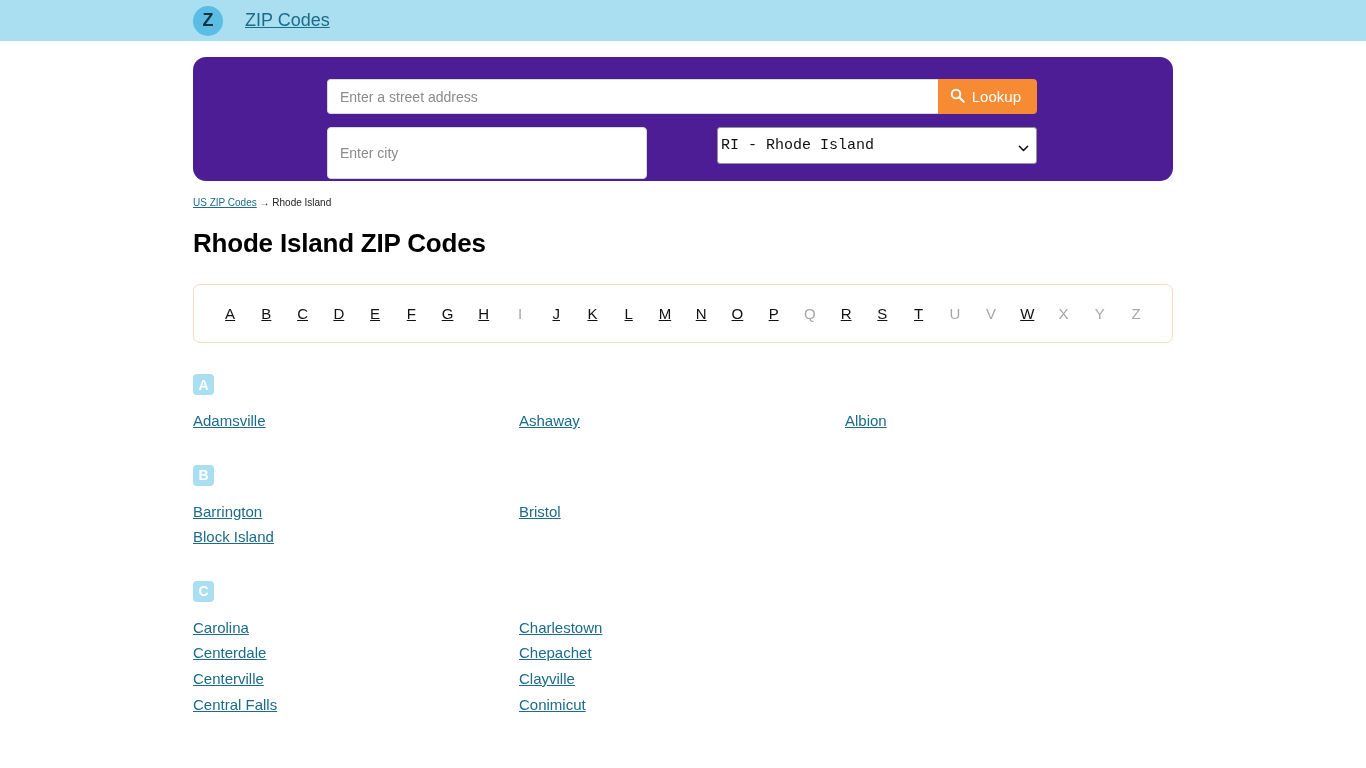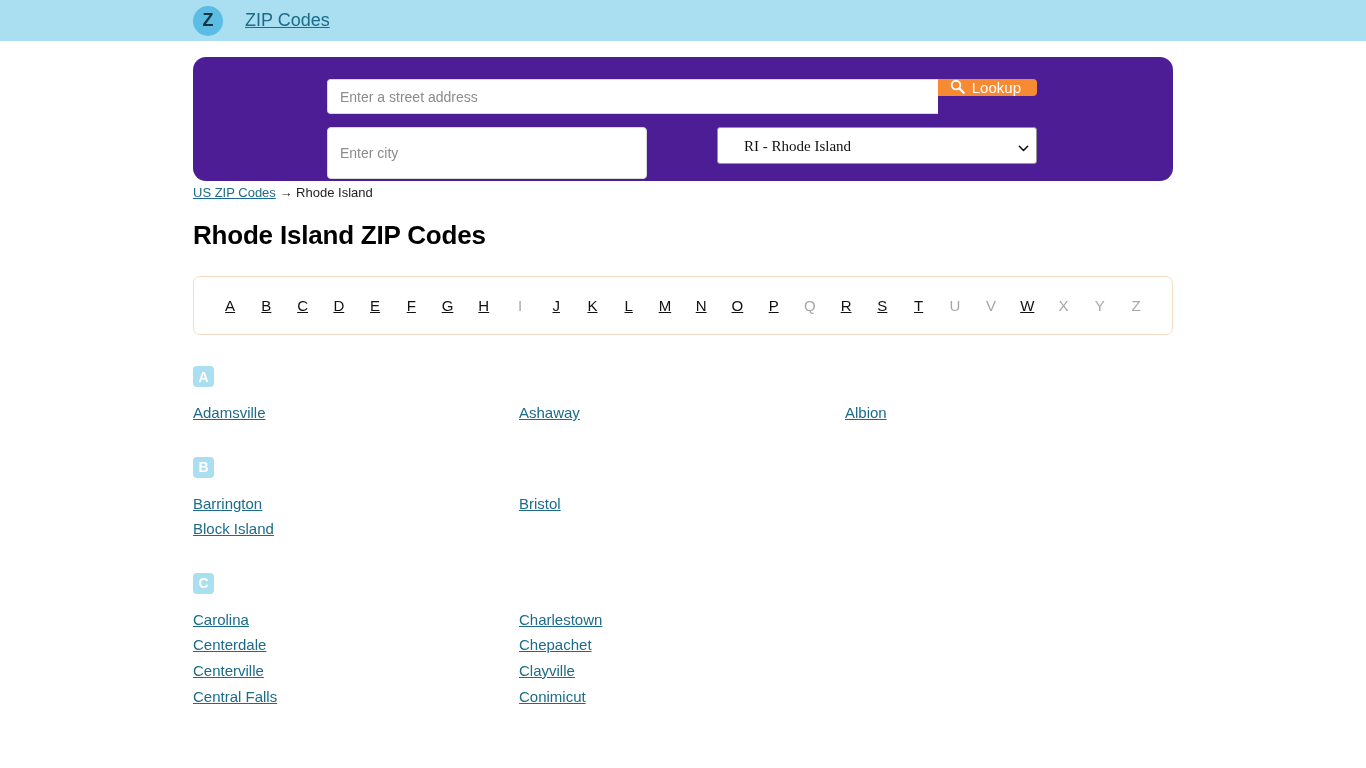--- a/index.html
+++ b/index.html
@@ -67,21 +67,21 @@
     background: #fff;
     font-size: 14px;
     color: #555;
     padding: 0 12px;
     outline: none;
     font-family: "Liberation Sans", sans-serif;
   }
   .addr-input::placeholder { color: #8b8b8b; }
   .lookup-btn {
     flex: 0 0 auto;
-    height: 17px;
+    height: 35px;
     background: #f68b33;
     border: none;
     border-radius: 0 4px 4px 0;
     color: #ffffff;
     font-size: 15px;
     padding: 0 16px 0 12px;
     display: flex;
     align-items: center;
     gap: 7px;
     cursor: pointer;
@@ -115,38 +115,38 @@
     position: relative;
   }
   .state-select {
     width: 100%;
     height: 37px;
     border: 1px solid #949494;
     border-radius: 3px;
     background: #ffffff;
     font-size: 15px;
     color: #101010;
-    padding: 0 26px 0 26px;
+    padding: 0 26px 0 3px;
     appearance: none;
     -webkit-appearance: none;
     outline: none;
-    font-family: Liberation Serif, serif;
+    font-family: Liberation Mono, monospace;
     cursor: pointer;
   }
   .select-caret {
     position: absolute;
     right: 10px; top: 13px;
     width: 9px; height: 9px;
     pointer-events: none;
   }
 
   
   .breadcrumb {
-    margin-top: 4px;
-    font-size: 13px;
+    margin-top: 16px;
+    font-size: 10px;
     color: #222;
   }
   .breadcrumb a {
     color: #1b6b89;
     text-decoration: underline;
     cursor: pointer;
   }
   .page-title {
     margin: 20px 0 0 0;
     font-size: 26px;

